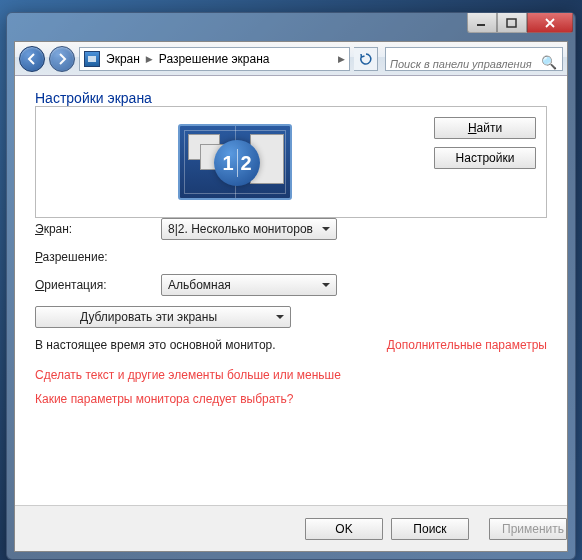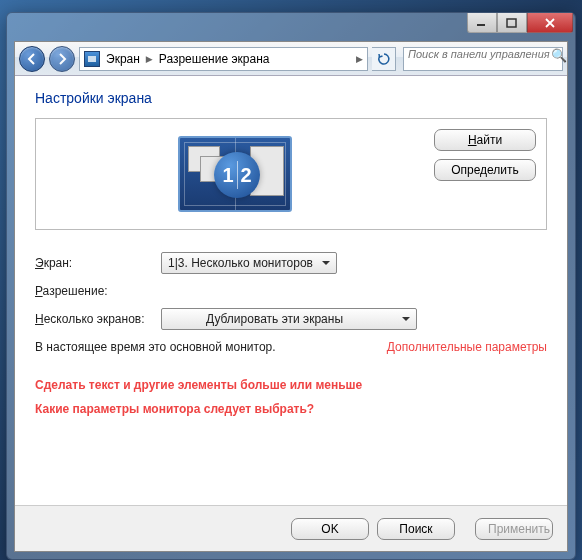--- a/index.html
+++ b/index.html
@@ -13,54 +13,54 @@
 .inner { position: absolute; top: 28px; left: 7px; right: 7px; bottom: 7px; background: #fff; border: 1px solid #888; display: flex; flex-direction: column; }
 .toolbar { height: 34px; background: linear-gradient(#f7f7f7 0%, #e8eef5 45%, #d8e2ec 46%, #e2e9f0 100%); border-bottom: 1px solid #aab; display: flex; align-items: center; padding: 0 4px; gap: 4px; }
 .navbtn { width: 26px; height: 26px; border-radius: 50%; background: radial-gradient(circle at 35% 30%, #6a9bd8, #2a5a9a); border: 1px solid #1a3a6a; display: flex; align-items: center; justify-content: center; color: #fff; box-shadow: inset 0 1px 2px rgba(255,255,255,0.4); }
 .navbtn.fwd { opacity: 0.85; }
 .navbtn svg { width: 12px; height: 12px; fill: #fff; }
 .addr { flex: 1; height: 24px; border: 1px solid #9ab; background: #fff; display: flex; align-items: center; padding: 0 4px; gap: 6px; font-size: 12px; }
 .addr .ico { width: 16px; height: 16px; background: linear-gradient(#4a90d9,#2060a0); border: 1px solid #204070; display: flex; align-items: center; justify-content: center; }
 .addr .ico::after { content: ""; width: 8px; height: 6px; background: #cde; }
 .addr .sep { color: #666; font-size: 9px; }
 .refresh { width: 24px; height: 24px; border: 1px solid #9ab; border-left: none; background: #eef3f8; display: flex; align-items: center; justify-content: center; color: #2060a0; }
-.search { width: 160px; height: 24px; border: 1px solid #9ab; background: #fff; display: flex; align-items: flex-start; padding: 0 4px; margin-left: 3px; }
+.search { width: 178px; height: 24px; border: 1px solid #9ab; background: #fff; display: flex; align-items: flex-end; padding: 0 4px; margin-left: 3px; }
 .search input { border: none; outline: none; flex: 1; font-size: 11px; font-style: italic; color: #888; }
 .search .sico { color: #5a7aa0; font-size: 13px; }
 .content { flex: 1; padding: 14px 20px 10px 20px; overflow: auto; font-size: 12px; color: #222; }
-.content h2 { font-size: 14px; font-weight: normal; color: #003399; margin-bottom: 12px; }
+.content h2 { font-size: 14px; font-weight: normal; color: #003399; }
 .preview-box { border: 1px solid #bbb; background: #fff; height: 112px; position: relative; display: flex; align-items: center; }
 .preview-center { flex: 1; display: flex; justify-content: center; }
 .monitor-graphic { width: 114px; height: 76px; background: linear-gradient(#2a5aa0,#1a3a70); border: 2px solid #6a9ad0; border-radius: 3px; position: relative; display: flex; overflow: hidden; }
 .monitor-graphic::before { content: ""; position: absolute; inset: 4px; border: 1px solid rgba(255,255,255,0.3); }
 .mon-half { flex: 1; position: relative; }
 .mon-half.l { border-right: 1px solid rgba(255,255,255,0.3); }
 .mon-win { position: absolute; background: #e8e8e8; border: 1px solid #999; }
 .mon-win.a { top: 8px; left: 8px; width: 32px; height: 26px; }
 .mon-win.b { top: 18px; left: 20px; width: 32px; height: 26px; }
 .mon-win.c { top: 8px; right: 6px; width: 34px; height: 50px; }
 .num-circle { position: absolute; width: 46px; height: 46px; border-radius: 50%; background: radial-gradient(circle at 35% 30%, #5a9ae0, #1a4a90); top: 14px; left: 34px; display: flex; align-items: center; justify-content: center; color: #fff; font-size: 20px; font-weight: bold; box-shadow: 0 0 6px rgba(0,0,0,0.3); }
 .num-circle .div { width: 1px; height: 28px; background: rgba(255,255,255,0.6); margin: 0 3px; }
 .preview-btns { width: 112px; padding-right: 10px; padding-top: 10px; align-self: flex-start; display: flex; flex-direction: column; gap: 8px; }
-.btn { height: 22px; border: 1px solid #888; border-radius: 7px; background: linear-gradient(#fdfdfd,#e4e4e4); font-size: 12px; cursor: default; padding: 0 12px; }
-.form { margin-top: 22px; }
+.btn { height: 22px; border: 1px solid #888; border-radius: 1px; background: linear-gradient(#fdfdfd,#e4e4e4); font-size: 12px; cursor: default; padding: 0 12px; }
+.form { }
 .row { display: flex; align-items: center; margin-bottom: 10px; }
 .row label { width: 126px; }
 .row label u { text-decoration: underline; }
 .sel { height: 22px; border: 1px solid #888; border-radius: 2px; background: linear-gradient(#fefefe,#e6e6e6); padding: 0 20px 0 6px; font-size: 12px; display: flex; align-items: center; position: relative; }
 .sel::after { content: ""; position: absolute; right: 6px; top: 8px; border: 4px solid transparent; border-top-color: #333; }
 .sel.w1 { width: 176px; }
 .sel.w2 { width: 104px; }
 .sel.w3 { width: 176px; }
 .sel.w4 { width: 256px; padding-left: 44px; }
 .status-row { display: flex; justify-content: space-between; align-items: center; }
 .link { color: #ef4444; cursor: pointer; }
-.links { margin-top: 24px; font-weight: bold; }
+.links { margin-top: 16px; }
 .links .link { display: block; margin-bottom: 10px; }
-.footer { height: 46px; border-top: 1px solid #ccc; background: #f0f0f0; display: flex; align-items: center; justify-content: flex-end; padding: 0 14px; gap: 8px; }
+.footer { height: 46px; border-top: 1px solid #ccc; background: #f0f0f0; display: flex; align-items: center; justify-content: flex-end; padding: 0 0; gap: 8px; }
 .footer .btn { width: 78px; }
 .footer .btn.disabled { color: #999; margin-left: 12px; }
 </style>
 </head>
 <body>
 
 <div class="window">
   <div class="titlebar">
     <div class="win-btn min">
         <svg viewBox="0 0 12 10">
@@ -124,34 +124,37 @@
               </div>
             <div class="num-circle">
               <span>1</span>
               <span class="div"></span>
               <span>2</span>
             </div>
           </div>
         </div>
         <div class="preview-btns">
           <button class="btn"><u>Н</u><span>айти</span></button>
-          <button class="btn">Определить</button>
+          <button class="btn">Настройки</button>
         </div>
       </div>
 
       <div class="form">
         <div class="row">
           <label><u>Э</u>кран:</label>
-          <div class="sel w1">1|3. Несколько мониторов</div>
+          <div class="sel w1">8|2. Несколько мониторов</div>
         </div>
         <div class="row">
           <label><u>Р</u>азрешение:</label>
         </div>
         <div class="row">
-          <label><u>Н</u>есколько экранов:</label>
+          <label><u>О</u>риентация:</label>
+          <div class="sel w3">Альбомная</div>
+        </div>
+        <div class="row">
           <div class="sel w4">Дублировать эти экраны</div>
         </div>
       </div>
 
       <div class="status-row">
         <span>В настоящее время это основной монитор.</span>
         <span class="link">Дополнительные параметры</span>
       </div>
 
       <div class="links">

